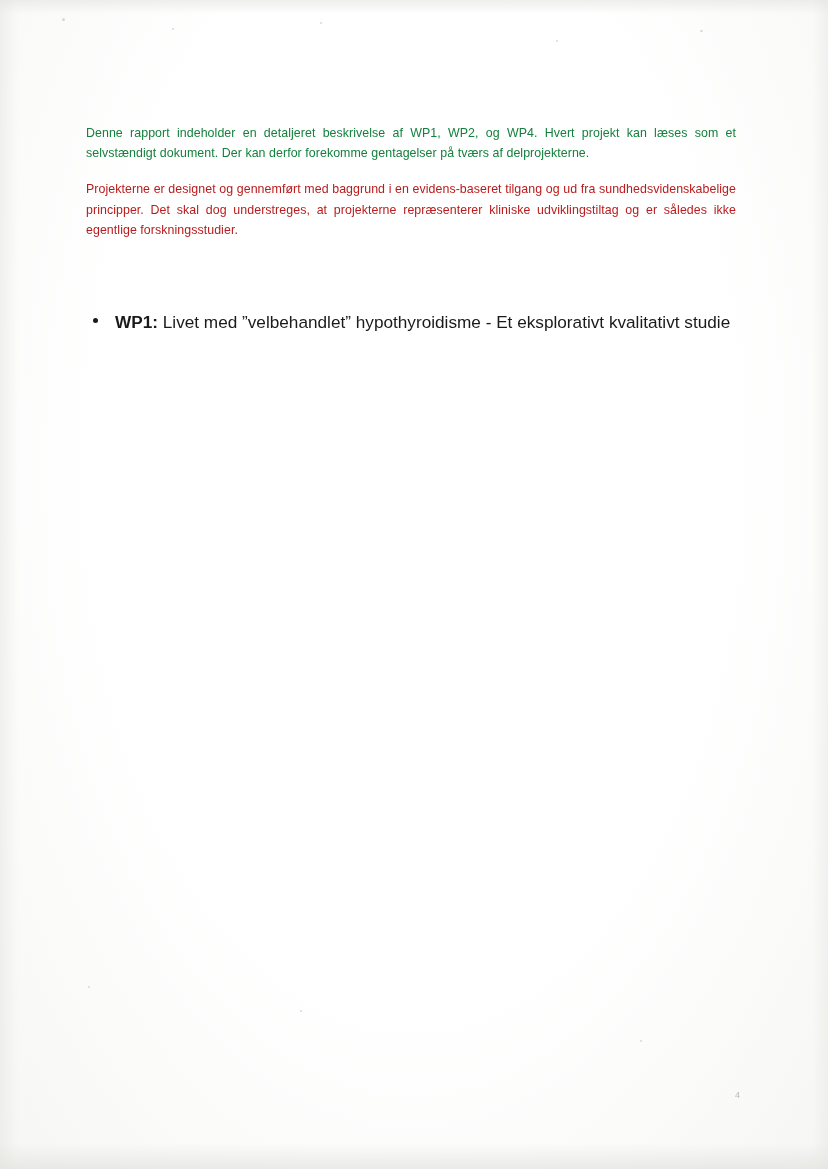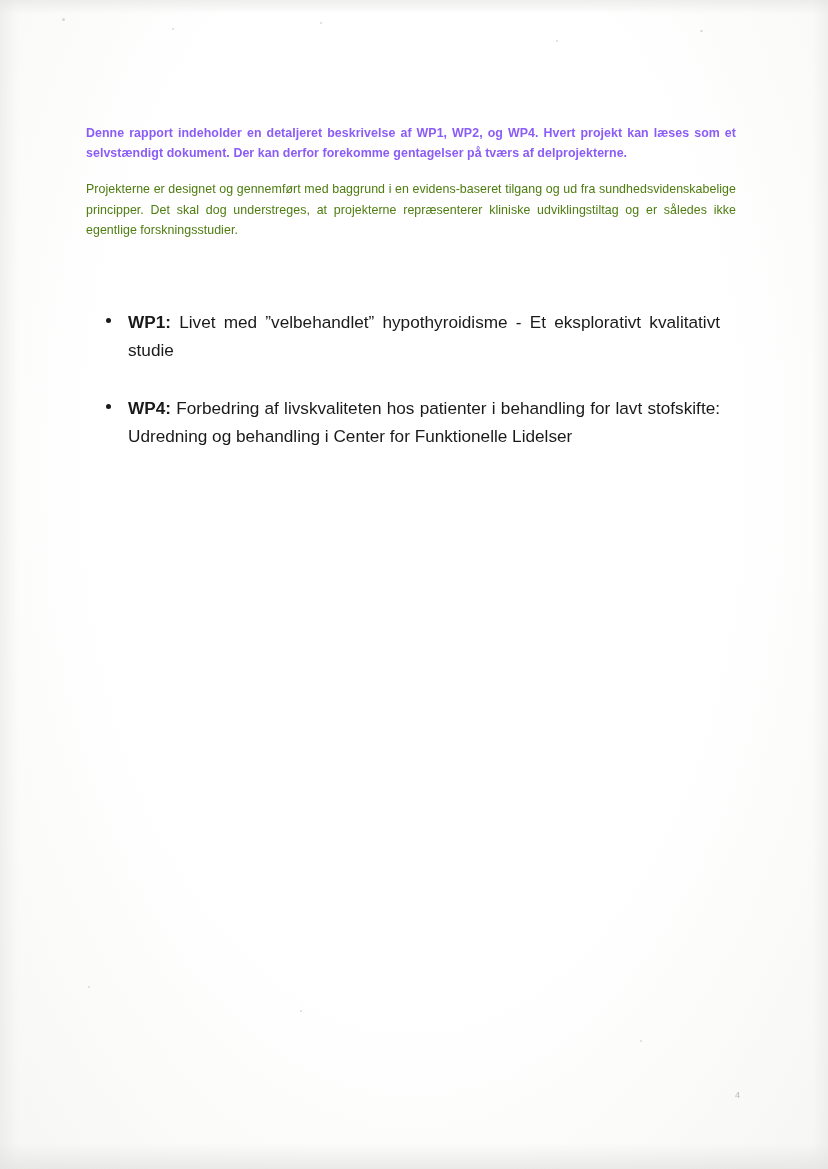--- a/index.html
+++ b/index.html
@@ -58,33 +58,33 @@
     left: 86px;
     top: 124px;
     width: 650px;
   }
 
   .intro-para {
     font-size: 12.4px;
     line-height: 1.58;
     text-align: justify;
     margin: 0 0 13px 0;
-    color: #8b5cf6;
-    font-weight: 700;
+    color: #15803d;
+    font-weight: 400;
     letter-spacing: 0.005em;
   }
   .intro-para.second {
     margin-top: 16px;
     font-weight: 400;
     line-height: 1.66;
-    color: #4d7c0f;
+    color: #b91c1c;
   }
 
   .wp-list {
-    margin: 16px;
+    margin: 3px;
     padding: 0;
     list-style: none;
     margin-top: 68px;
   }
   .wp-item {
     position: relative;
     padding-left: 26px;
     margin-bottom: 30px;
     font-size: 17.2px;
     line-height: 1.62;
@@ -151,22 +151,17 @@
 
   <ul class="wp-list">
 
     <li class="wp-item">
       <span class="wp-bullet"></span>
       <span class="wp-label">WP1:</span>
       <span class="wp-text">Livet med ”velbehandlet” hypothyroidisme - Et eksplorativt kvalitativt studie</span>
     </li>
 
 
-    <li class="wp-item">
-      <span class="wp-bullet"></span>
-      <span class="wp-label">WP4:</span>
-      <span class="wp-text">Forbedring af livskvaliteten hos patienter i behandling for lavt stofskifte: Udredning og behandling i Center for Funktionelle Lidelser</span>
-    </li>
 
   </ul>
 </main>
 
 <div class="page-number">4</div>
 
 </body></html>

